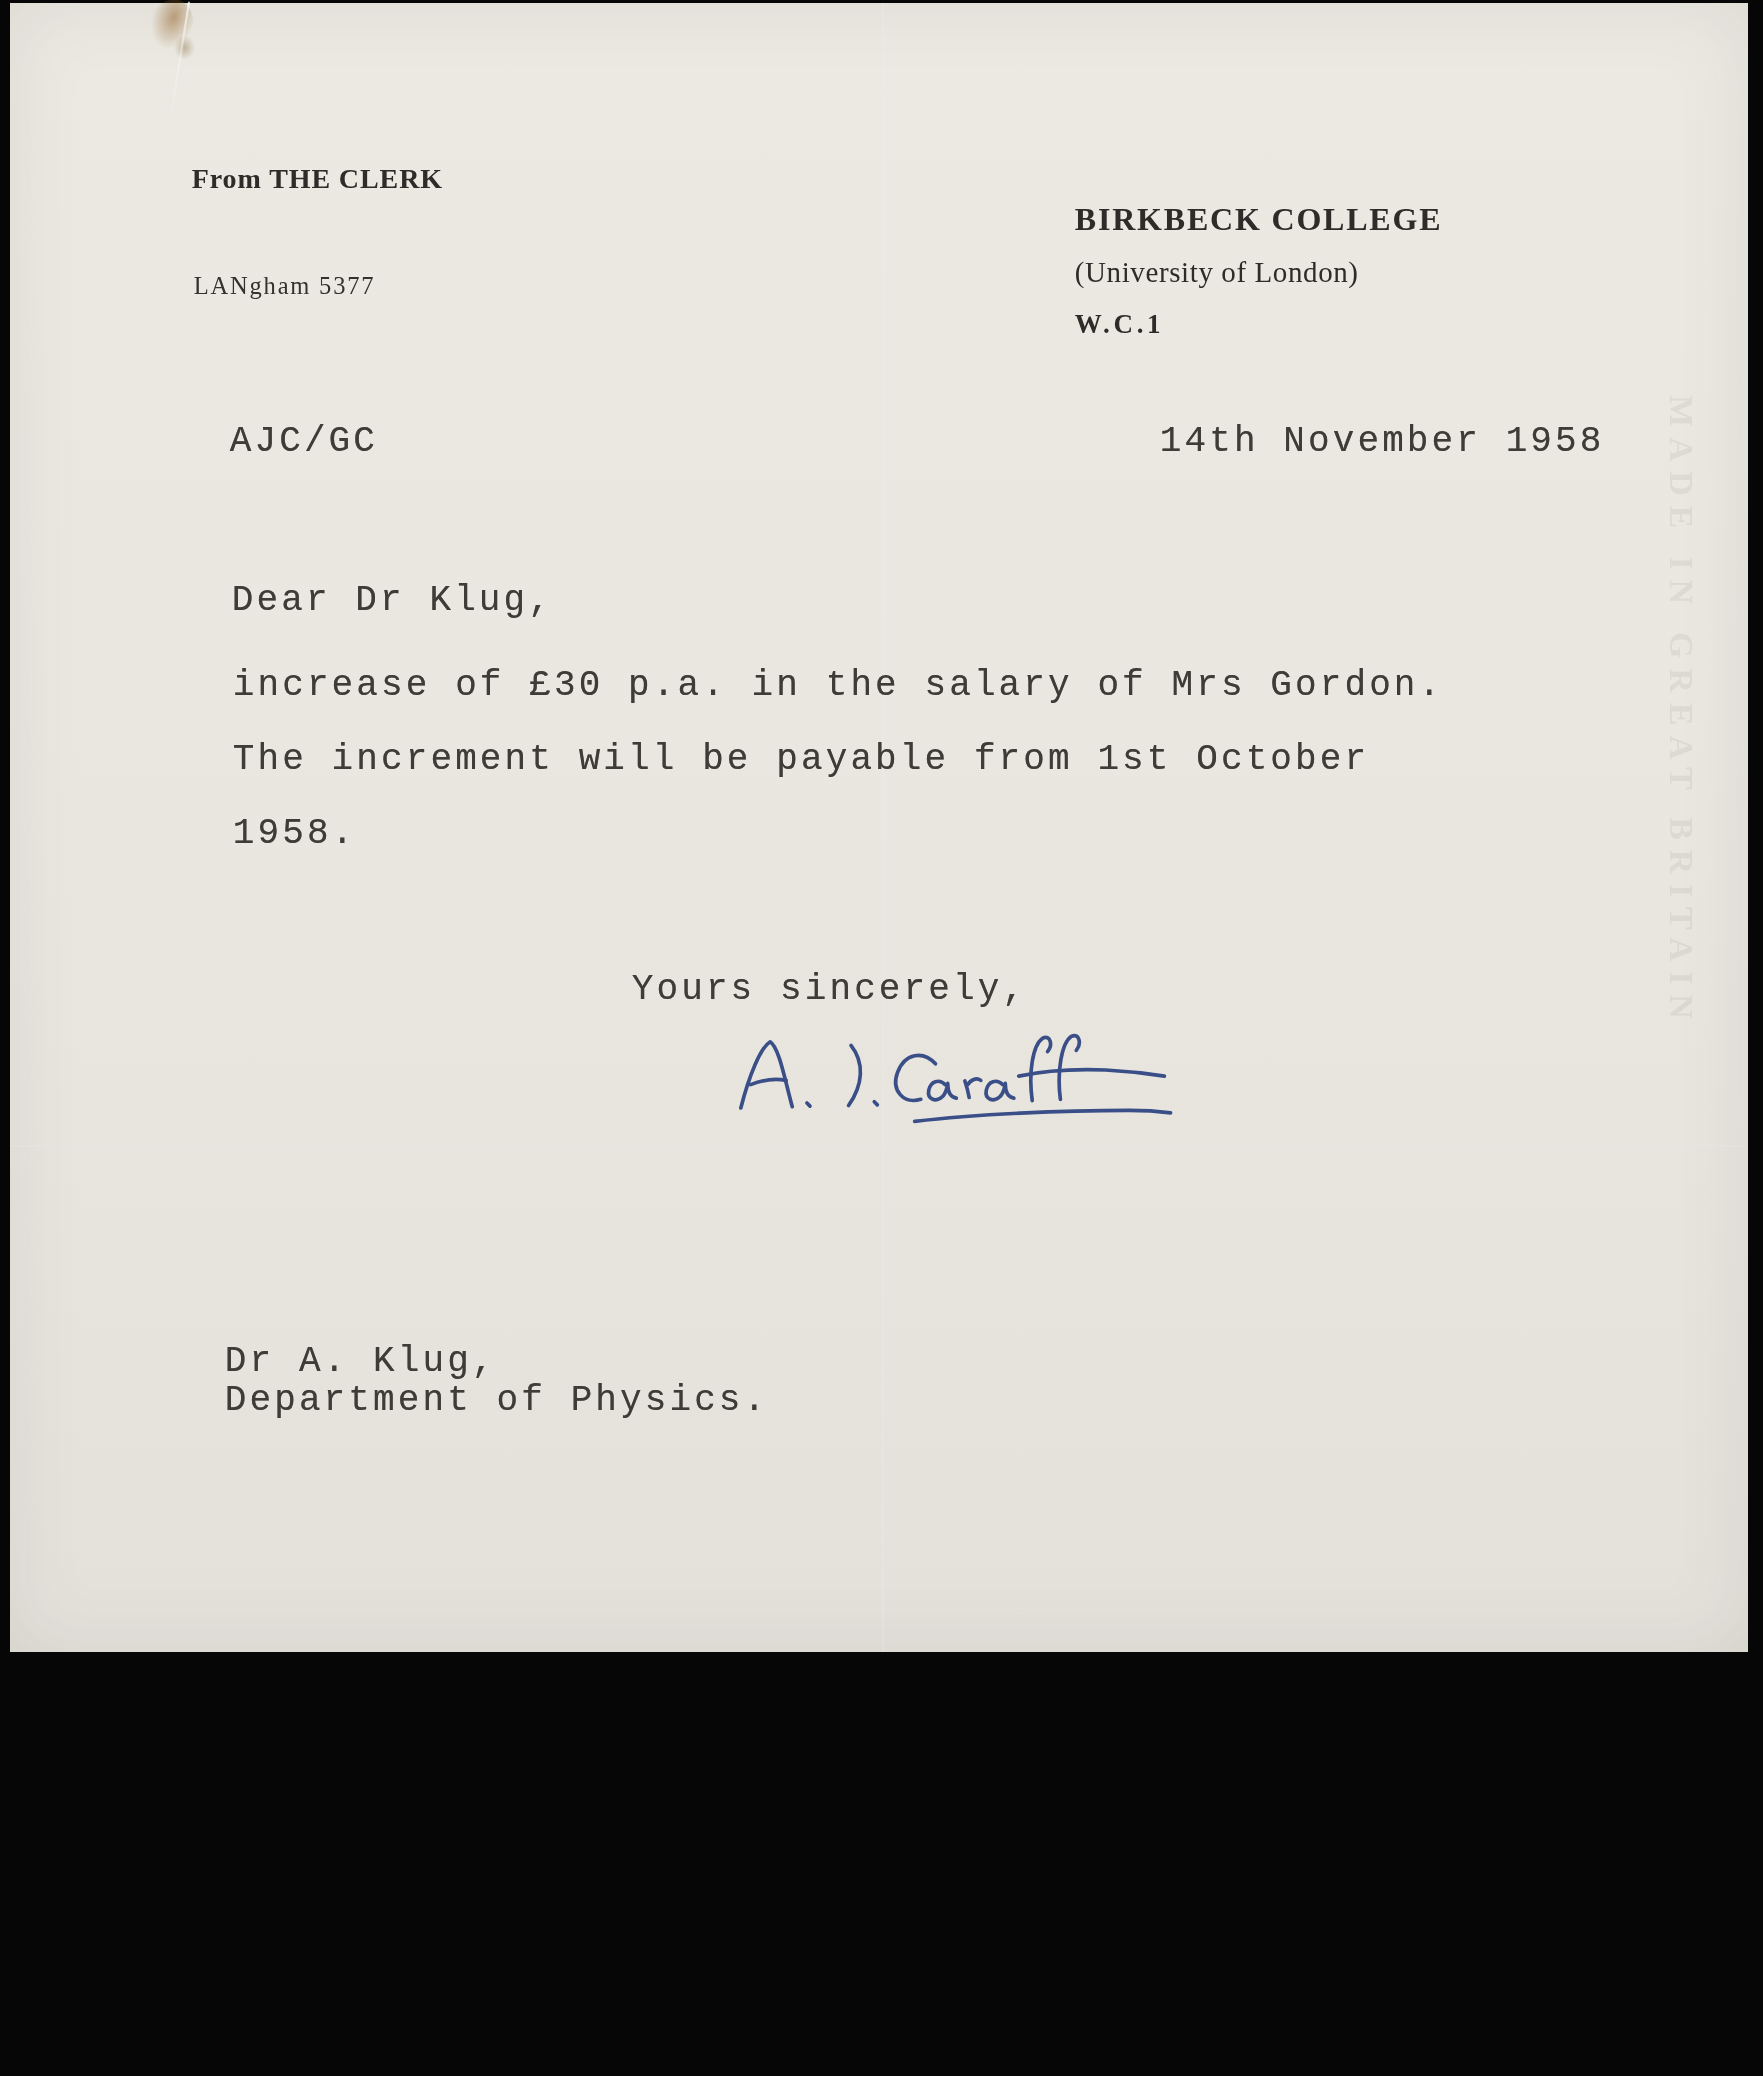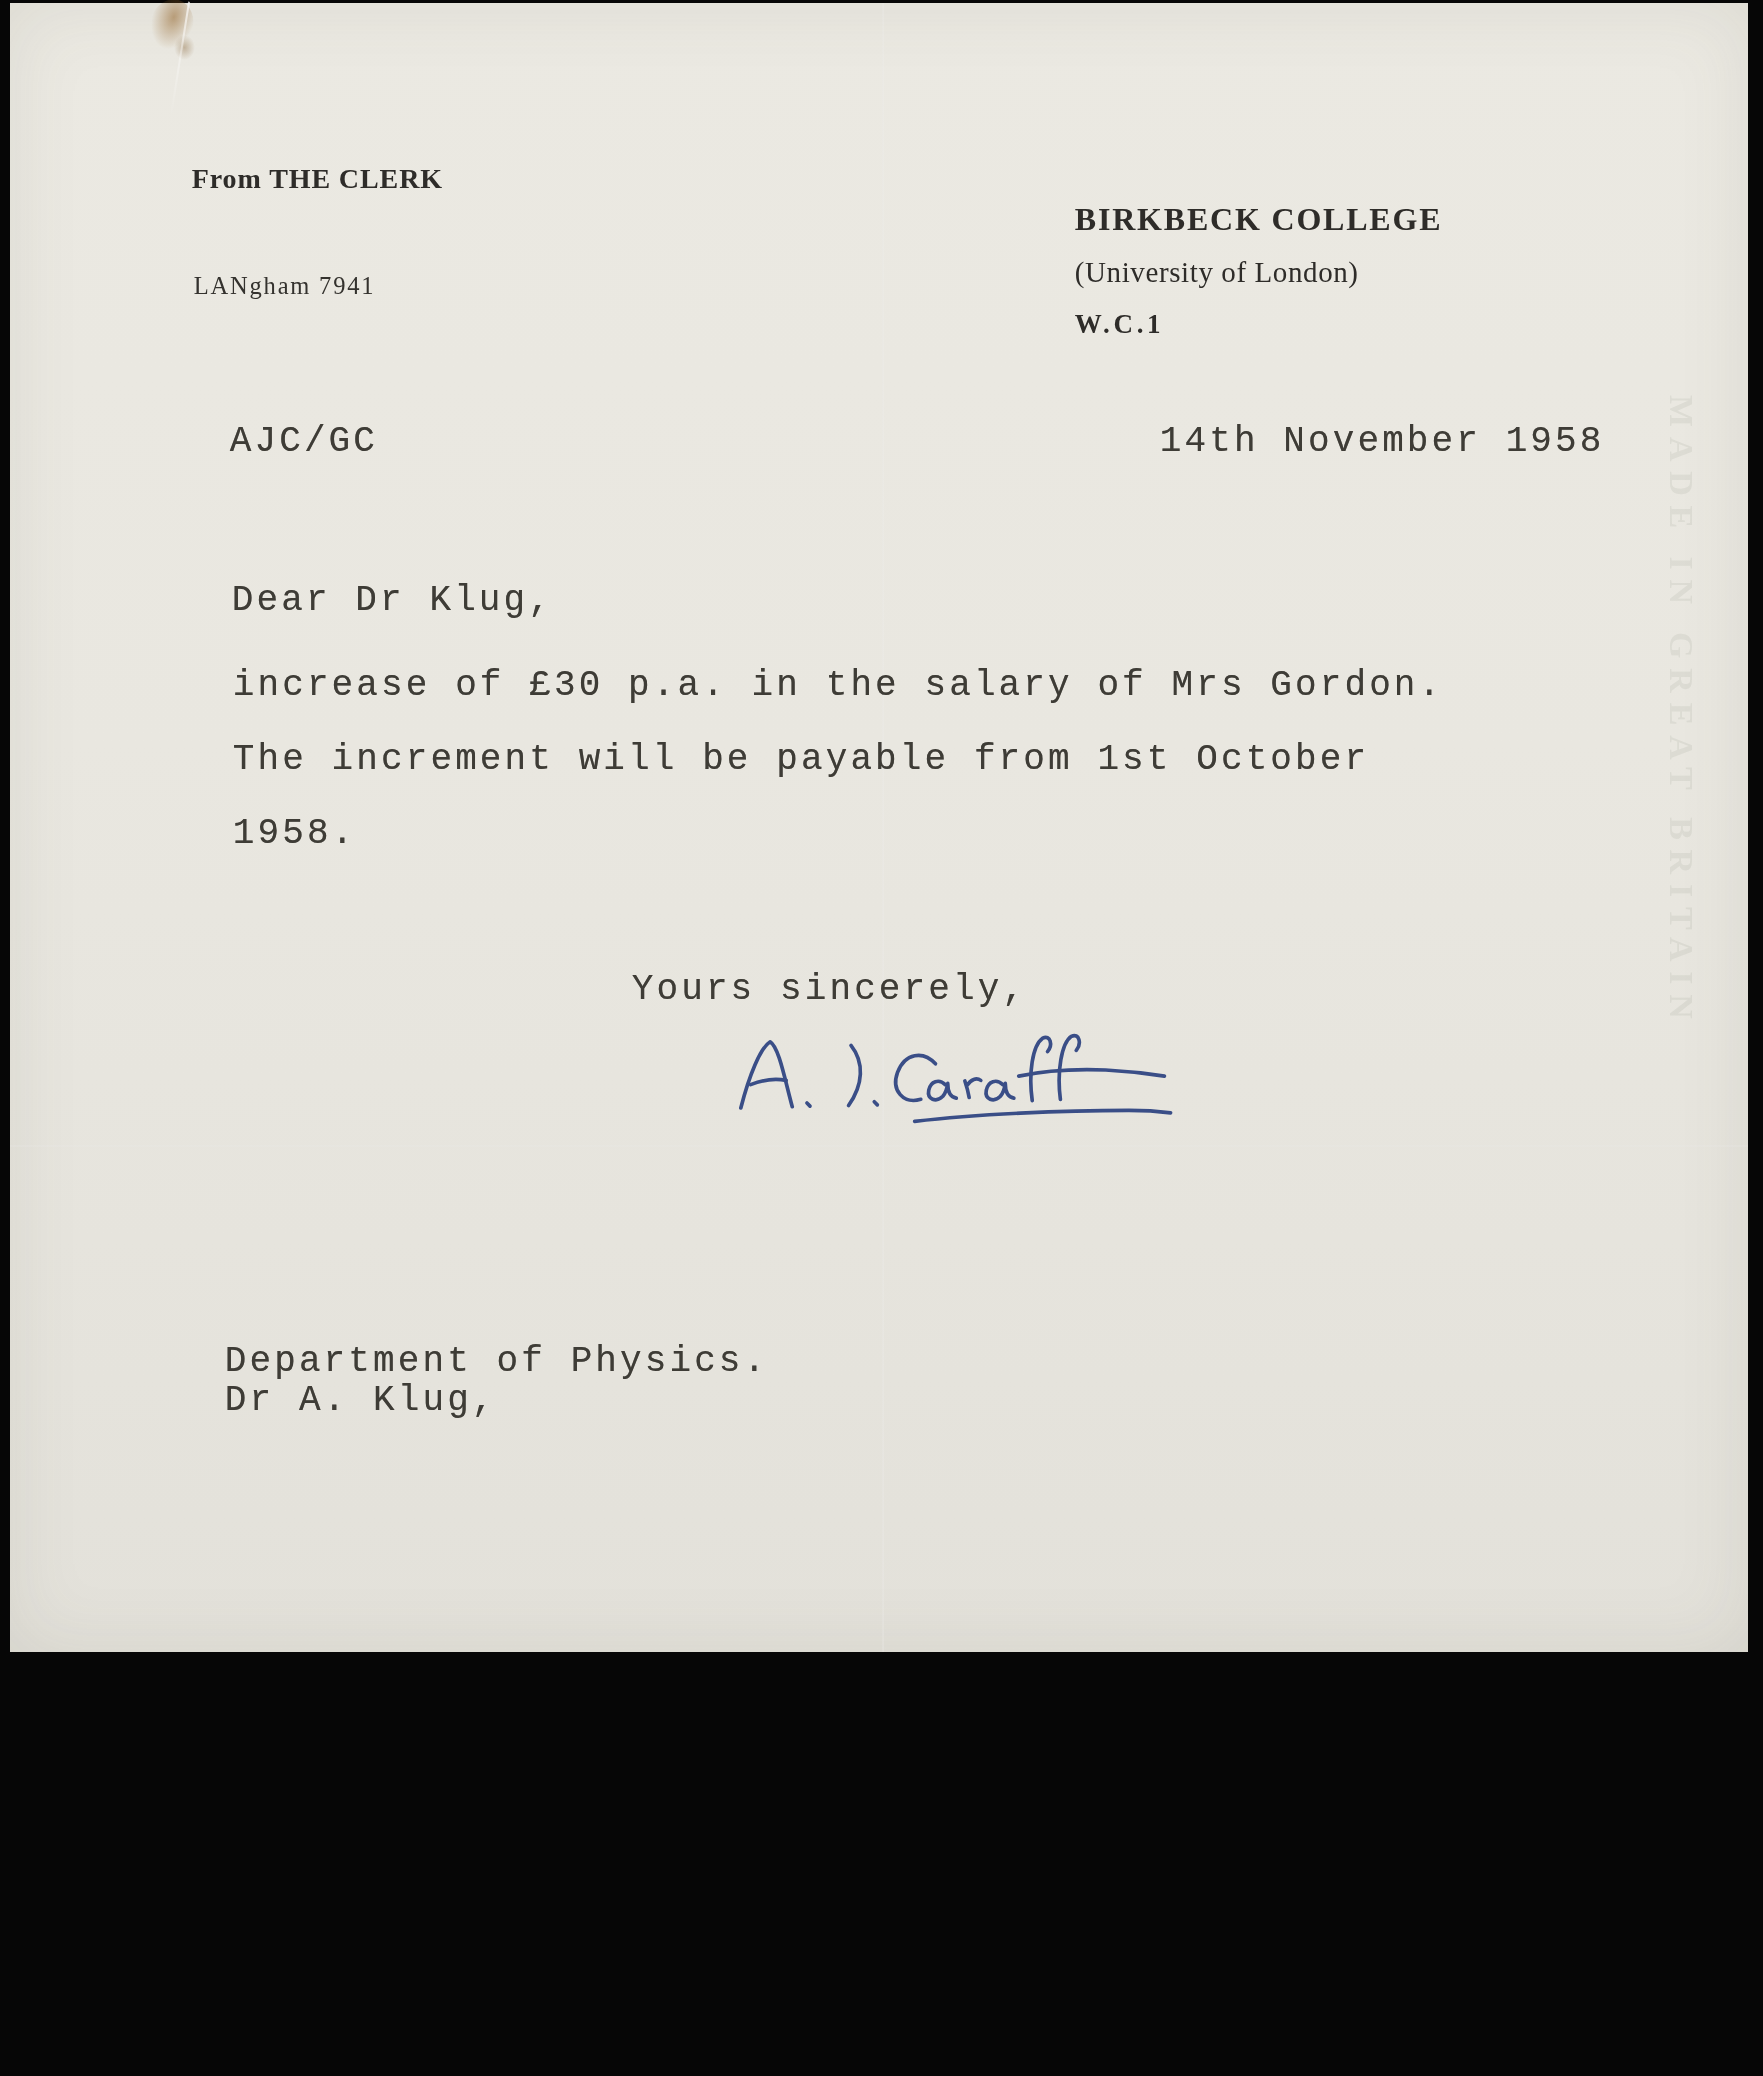--- a/index.html
+++ b/index.html
@@ -109,21 +109,21 @@
 
     <div class="fold-v"></div>
     <div class="fold-h"></div>
     <div class="stain1"></div>
     <div class="stain2"></div>
     <div class="crease"></div>
 
     <div class="ghost">MADE IN GREAT BRITAIN</div>
 
     <div class="lh-from">From THE CLERK</div>
-    <div class="lh-phone">LANgham 7941</div>
+    <div class="lh-phone">LANgham 5377</div>
 
     <div class="lh-right">
       <div class="college">BIRKBECK COLLEGE</div>
       <div class="university">(University of London)</div>
       <div class="postal">W.C.1</div>
     </div>
 
     <div class="tw ref">AJC/GC</div>
     <div class="tw date">14th November 1958</div>
 
@@ -158,19 +158,19 @@
         <path d="M510,138 C504,94 510,48 527,36 C540,30 544,47 535,58"></path>
         <path d="M556,136 C550,90 558,44 574,33 C587,27 591,45 582,56"></path>
 
         <path d="M488,98 C530,89 580,86 630,88 C668,90 700,94 726,98"></path>
 
         <path d="M318,172 C420,160 560,154 668,154 C700,154 720,156 736,158"></path>
       </g>
     </svg>
 
     <div class="recipient">
+      <div class="tw rline">Dr A. Klug,</div>
       <div class="tw rline">Department of Physics.</div>
-      <div class="tw rline">Dr A. Klug,</div>
     </div>
 
   </div>
 </div>
 
 
 </body></html>

